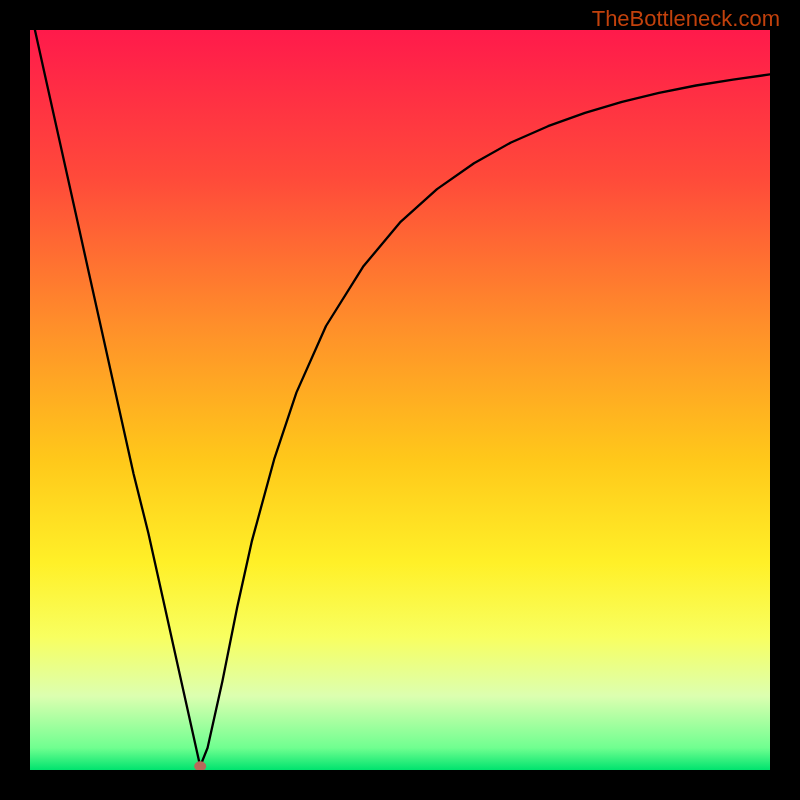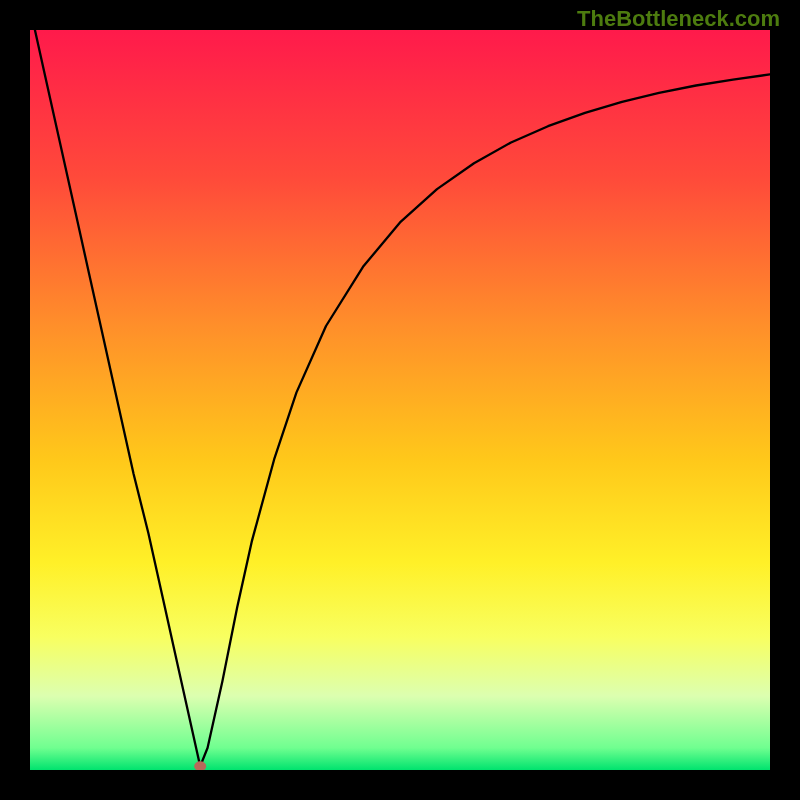--- a/index.html
+++ b/index.html
@@ -17,22 +17,22 @@
     width: 740px;
     height: 740px;
     background: #000;
   }
   .watermark {
     position: absolute;
     top: 6px;
     right: 20px;
     font-family: Arial, Helvetica, sans-serif;
     font-size: 22px;
-    font-weight: 700;
-    color: #4d7c0f;
+    font-weight: 400;
+    color: #c2410c;
     letter-spacing: 0px;
     z-index: 50;
   }
   svg.plot {
     position: absolute;
     left: 0;
     top: 0;
     width: 740px;
     height: 740px;
     display: block;

